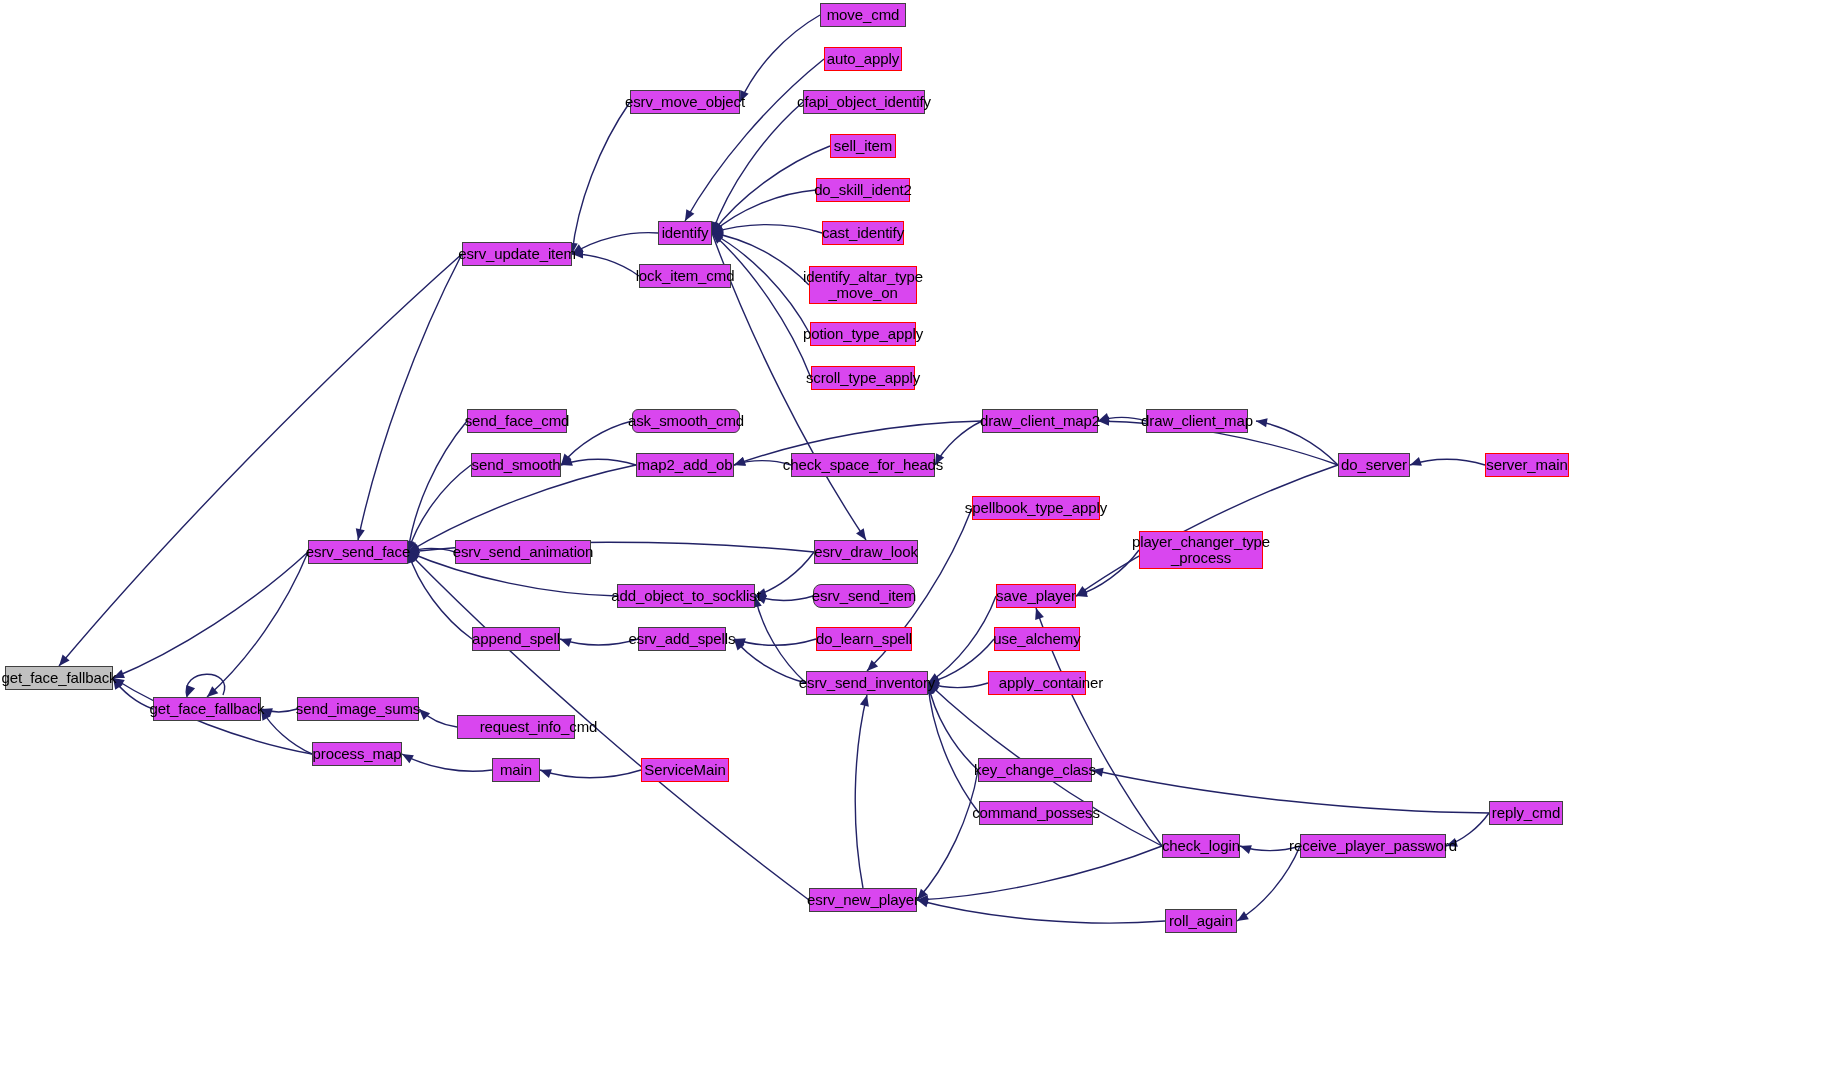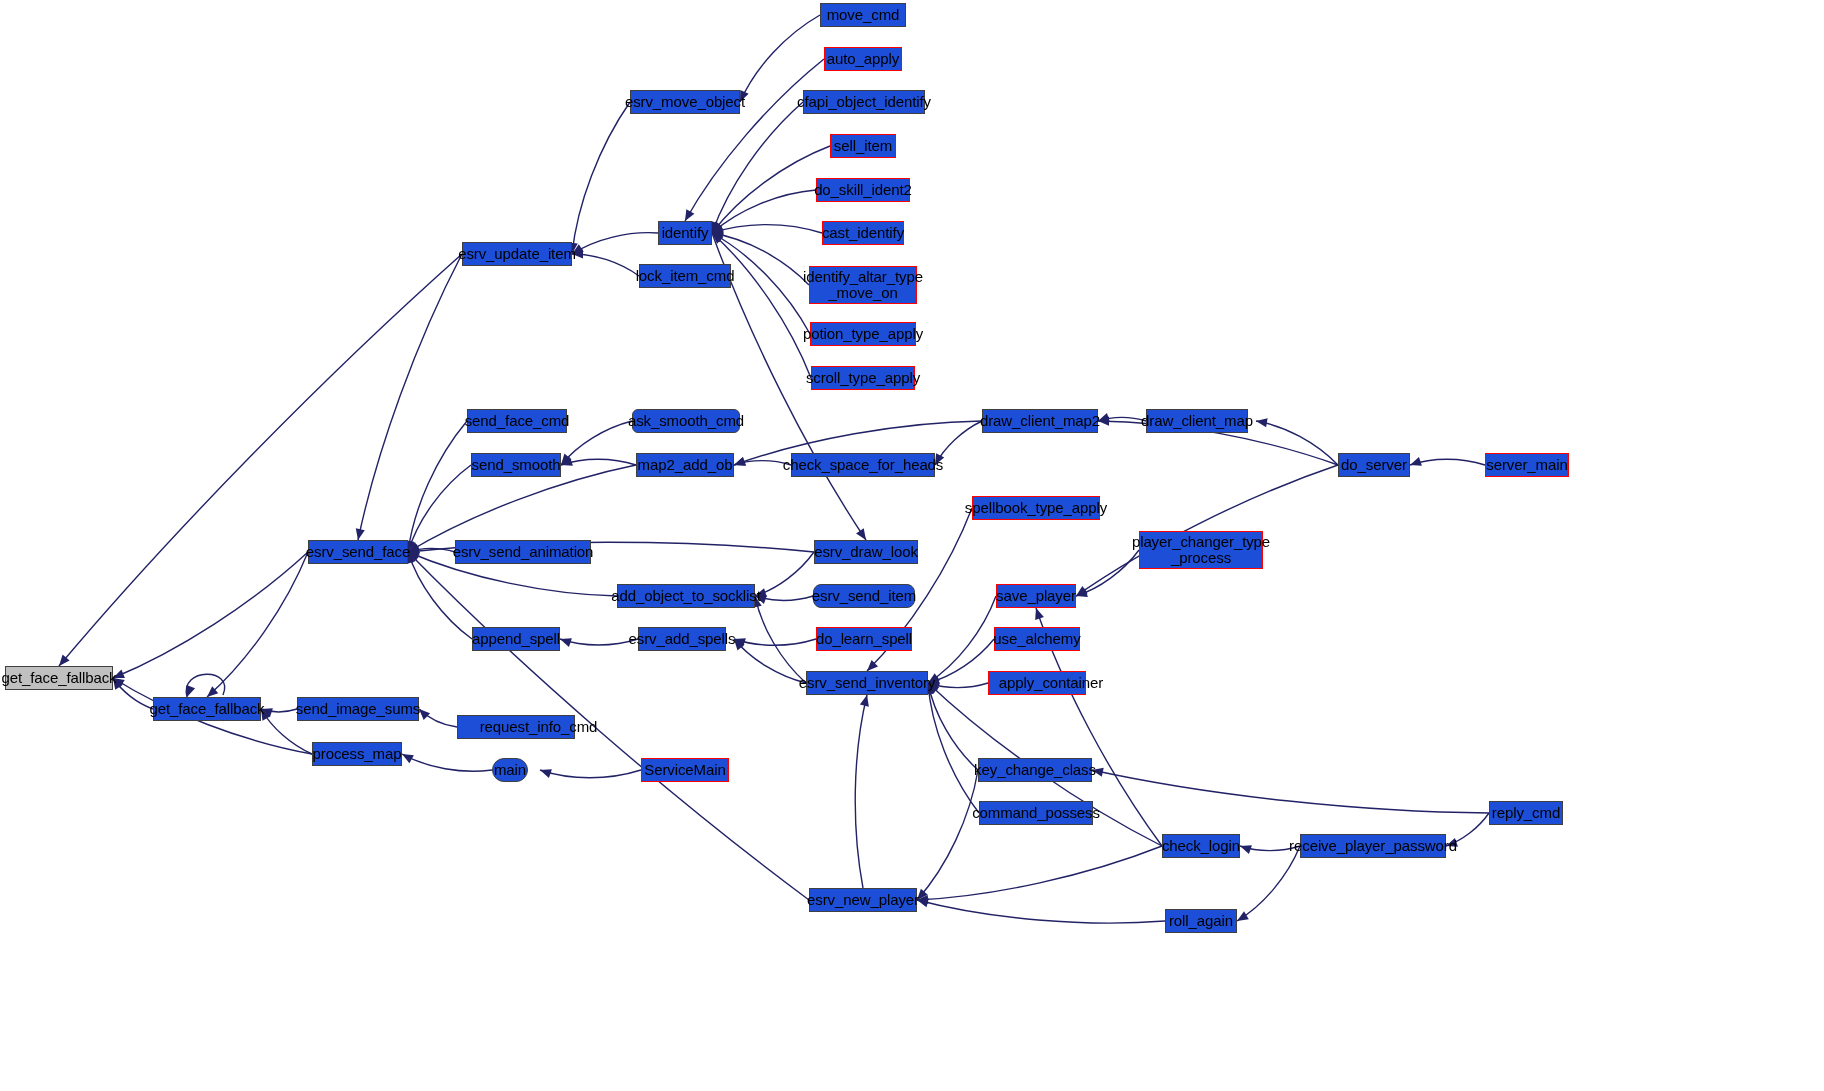--- a/index.html
+++ b/index.html
@@ -23,21 +23,21 @@
     height: 1091px;
     pointer-events: none;
   }
   .node {
     position: absolute;
     box-sizing: border-box;
     display: flex;
     align-items: center;
     justify-content: center;
     text-align: center;
-    background: #1d4ed8;
+    background: #d946ef;
     border: 1px solid #404040;
     color: #000000;
     font-size: 15px;
     line-height: 1.08;
     white-space: pre;
     letter-spacing: -0.1px;
     cursor: pointer;
     z-index: 5;
   }
   .node.red {
@@ -317,21 +317,21 @@
         <path d="M 978 770 C 970.1763674859349 817.088295512631, 946.9963674859348 866.488295512631, 917 900" fill="none" stroke="#222266" stroke-width="1.4"></path>
         <polygon points="917,900 927.7638913189066,894.8717796776301 920.9089125819908,888.7358798645276" fill="#222266"></polygon>
       </g>
     </svg>
   <div id="node-layer">
       <div class="node highlight" style="left: 5px; top: 666px; width: 108px; height: 24px;">get_face_fallback</div>
       <div class="node" style="left: 153px; top: 697px; width: 108px; height: 24px;">get_face_fallback</div>
       <div class="node" style="left: 297px; top: 697px; width: 122px; height: 24px;">send_image_sums</div>
       <div class="node" style="left: 457px; top: 715px; width: 118px; height: 24px; padding-left: 45px;">request_info_cmd</div>
       <div class="node" style="left: 312px; top: 742px; width: 90px; height: 24px;">process_map</div>
-      <div class="node" style="left: 492px; top: 758px; width: 36px; height: 24px; border-radius: 12px;">main</div>
+      <div class="node" style="left: 492px; top: 758px; width: 48px; height: 24px;">main</div>
       <div class="node red" style="left: 641px; top: 758px; width: 88px; height: 24px;">ServiceMain</div>
       <div class="node" style="left: 308px; top: 540px; width: 100px; height: 24px;">esrv_send_face</div>
       <div class="node" style="left: 455px; top: 540px; width: 136px; height: 24px;">esrv_send_animation</div>
       <div class="node" style="left: 472px; top: 627px; width: 88px; height: 24px;">append_spell</div>
       <div class="node" style="left: 467px; top: 409px; width: 100px; height: 24px;">send_face_cmd</div>
       <div class="node" style="left: 471px; top: 453px; width: 90px; height: 24px;">send_smooth</div>
       <div class="node" style="left: 632px; top: 409px; width: 108px; height: 24px; border-radius: 6px;">ask_smooth_cmd</div>
       <div class="node" style="left: 636px; top: 453px; width: 98px; height: 24px;">map2_add_ob</div>
       <div class="node" style="left: 791px; top: 453px; width: 144px; height: 24px;">check_space_for_heads</div>
       <div class="node" style="left: 462px; top: 242px; width: 110px; height: 24px;">esrv_update_item</div>

